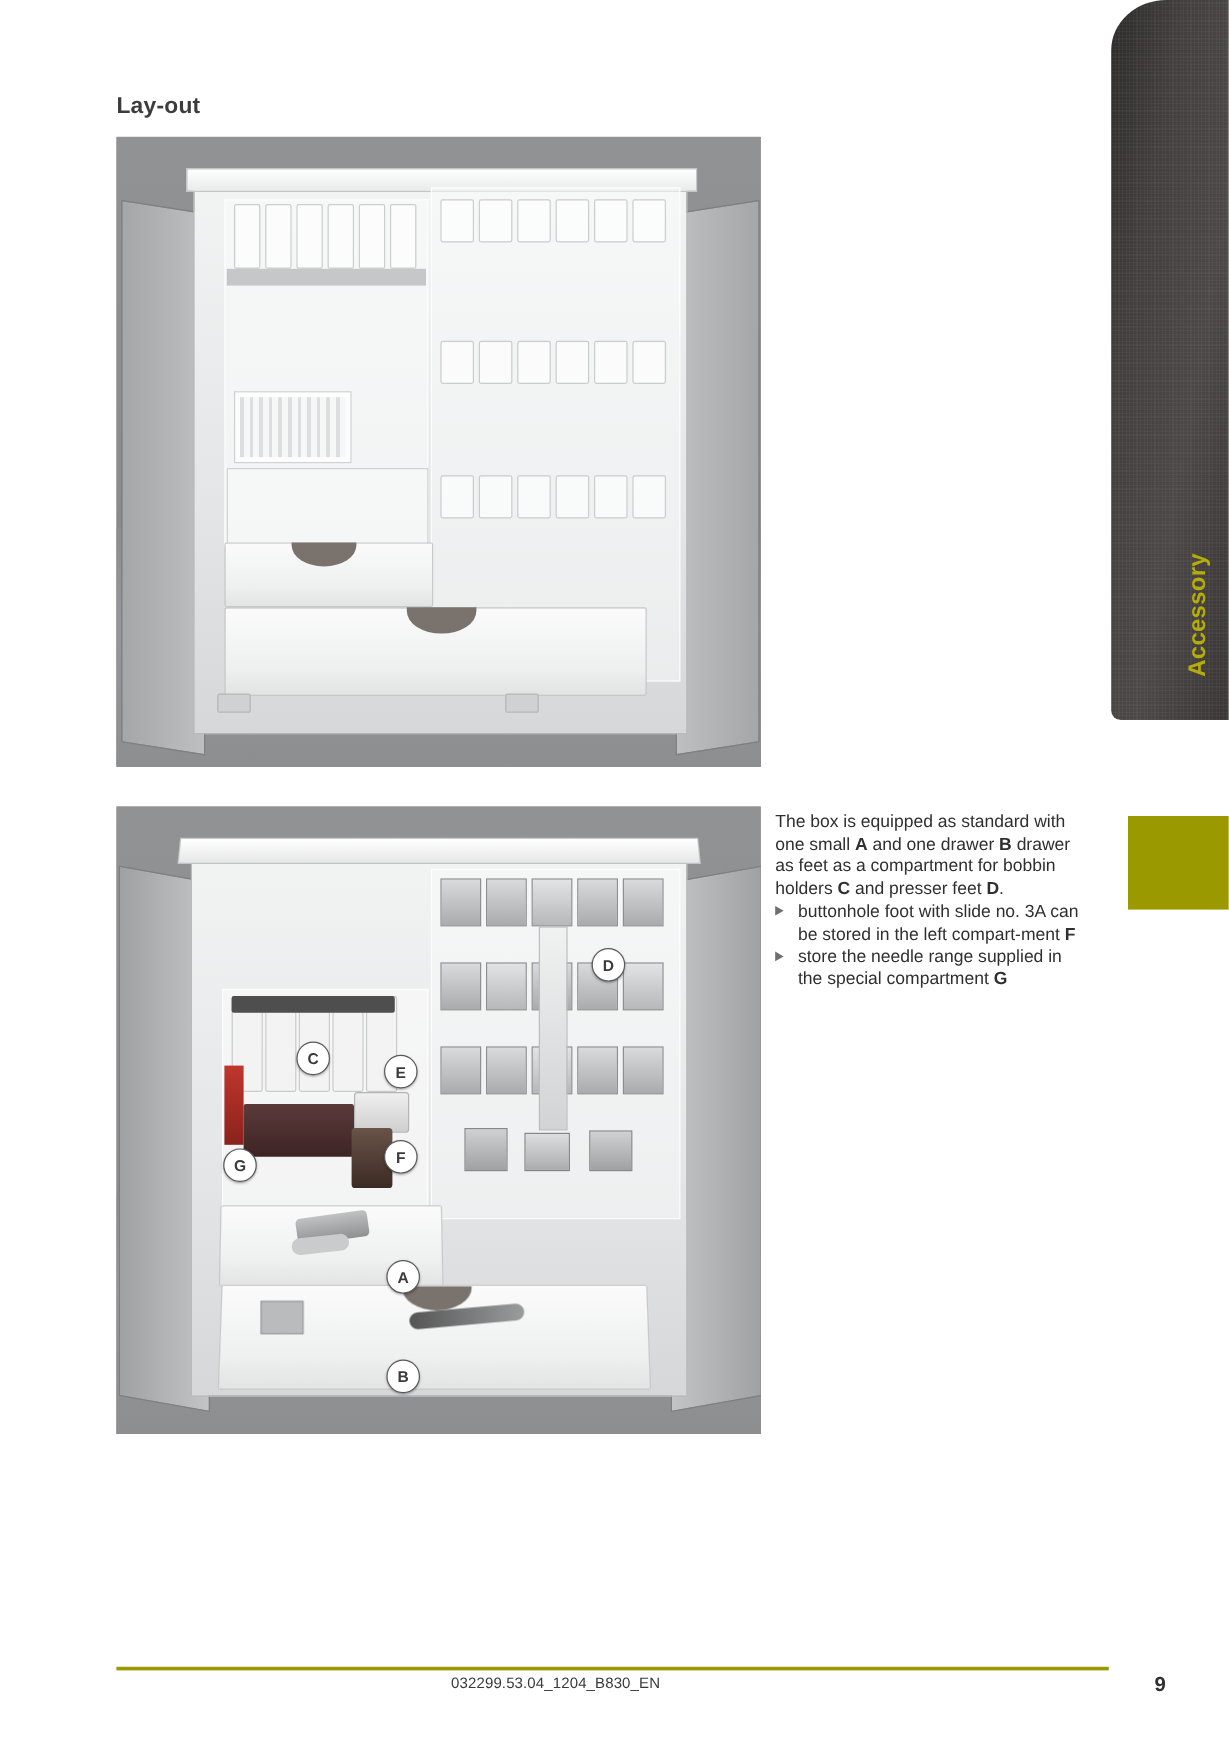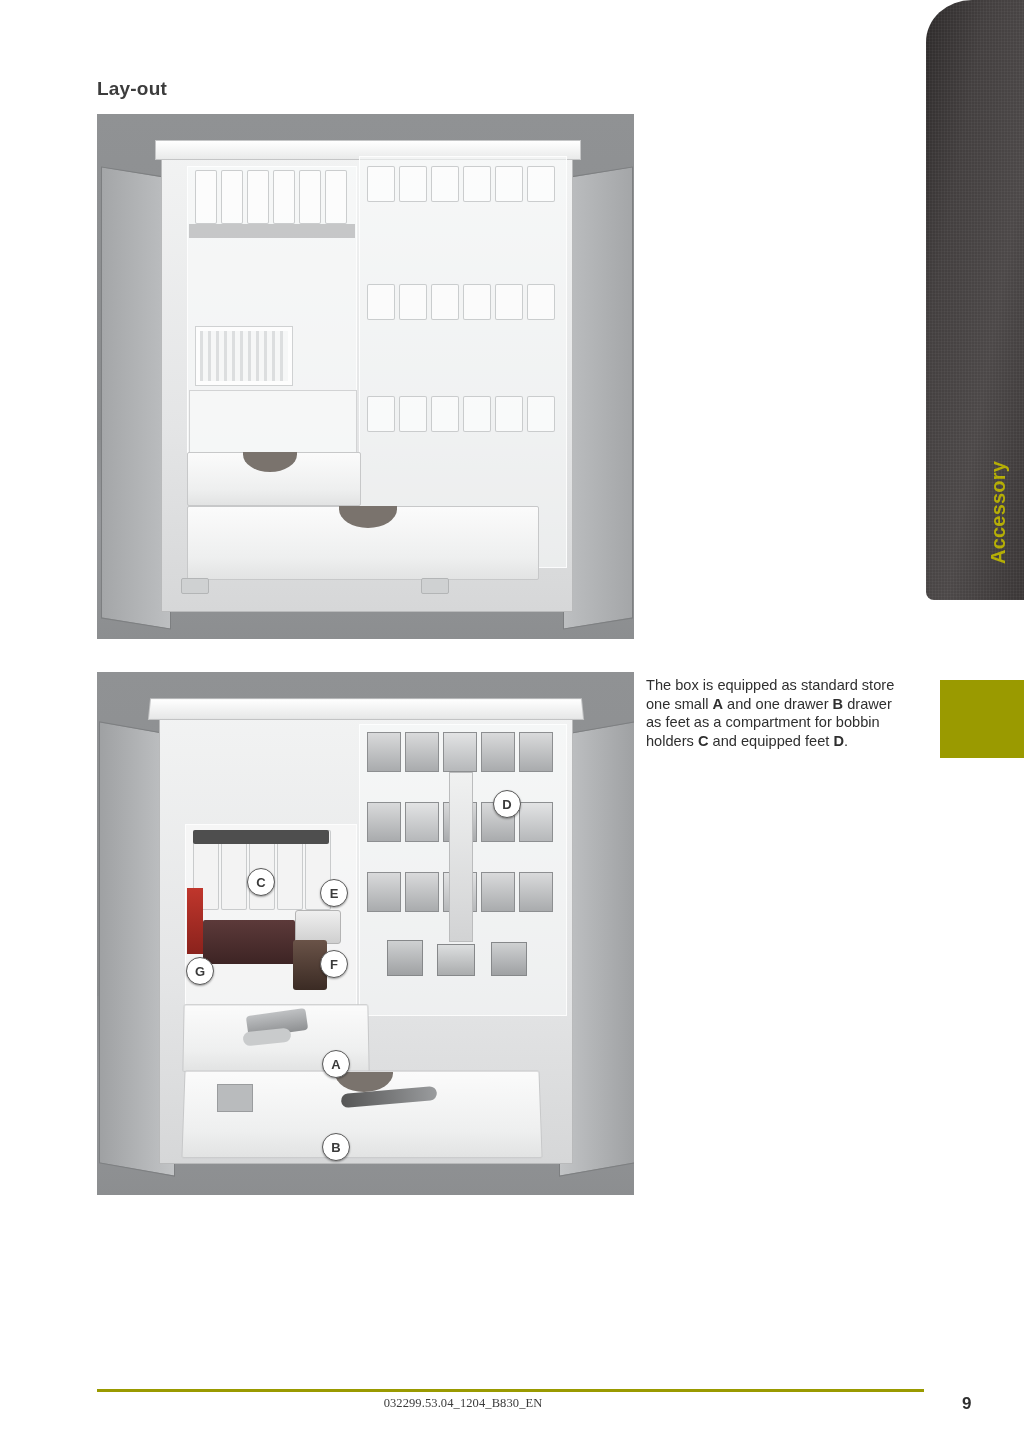--- a/index.html
+++ b/index.html
@@ -218,21 +218,20 @@
   }
   .footer-code {
     position: absolute;
     left: 0;
     top: 1396px;
     width: 926px;
     text-align: center;
     font-size: 12.5px;
     color: #3a3a3a;
     letter-spacing: 0.1px;
-    font-family: Liberation Serif, serif;
   }
   .page-number {
     position: absolute;
     left: 962px;
     top: 1394px;
     font-size: 17px;
     font-weight: bold;
     color: #2f2f2f;
   }
 </style>
@@ -375,23 +374,29 @@
     <div class="callout" style="left:396px; top:786px; left:396px; top:118px;">D</div>
     <div class="callout" style="left:150px; top:196px;">C</div>
     <div class="callout" style="left:223px; top:207px;">E</div>
     <div class="callout" style="left:89px;  top:285px;">G</div>
     <div class="callout" style="left:223px; top:278px;">F</div>
     <div class="callout" style="left:225px; top:378px;">A</div>
     <div class="callout" style="left:225px; top:461px;">B</div>
   </div>
 
   <div class="text-block">
-    <p><span>The box is equipped as standard store one small </span><span class="b">A</span><span> and one drawer </span><span class="b">B</span><span> drawer as feet as a compartment for bobbin holders </span><span class="b">C</span><span> and equipped feet </span><span class="b">D</span><span>.</span></p>
+    <p><span>The box is equipped as standard with one small </span><span class="b">A</span><span> and one drawer </span><span class="b">B</span><span> drawer as feet as a compartment for bobbin holders </span><span class="b">C</span><span> and presser feet </span><span class="b">D</span><span>.</span></p>
 
     <div class="bullets">
+      <p class="bullet">
+        <span class="arrow"></span><span>buttonhole foot with slide no. 3A can be stored in the left compart-ment </span><span class="b">F</span><span></span>
+      </p>
+      <p class="bullet">
+        <span class="arrow"></span><span>store the needle range supplied in the special compartment </span><span class="b">G</span><span></span>
+      </p>
     </div>
   </div>
 
   <div class="footer-rule"></div>
   <div class="footer-code">032299.53.04_1204_B830_EN</div>
 </div>
 
 <div class="side-column">
   <div class="side-tab-dark">
     <div class="side-tab-label">Accessory</div>

